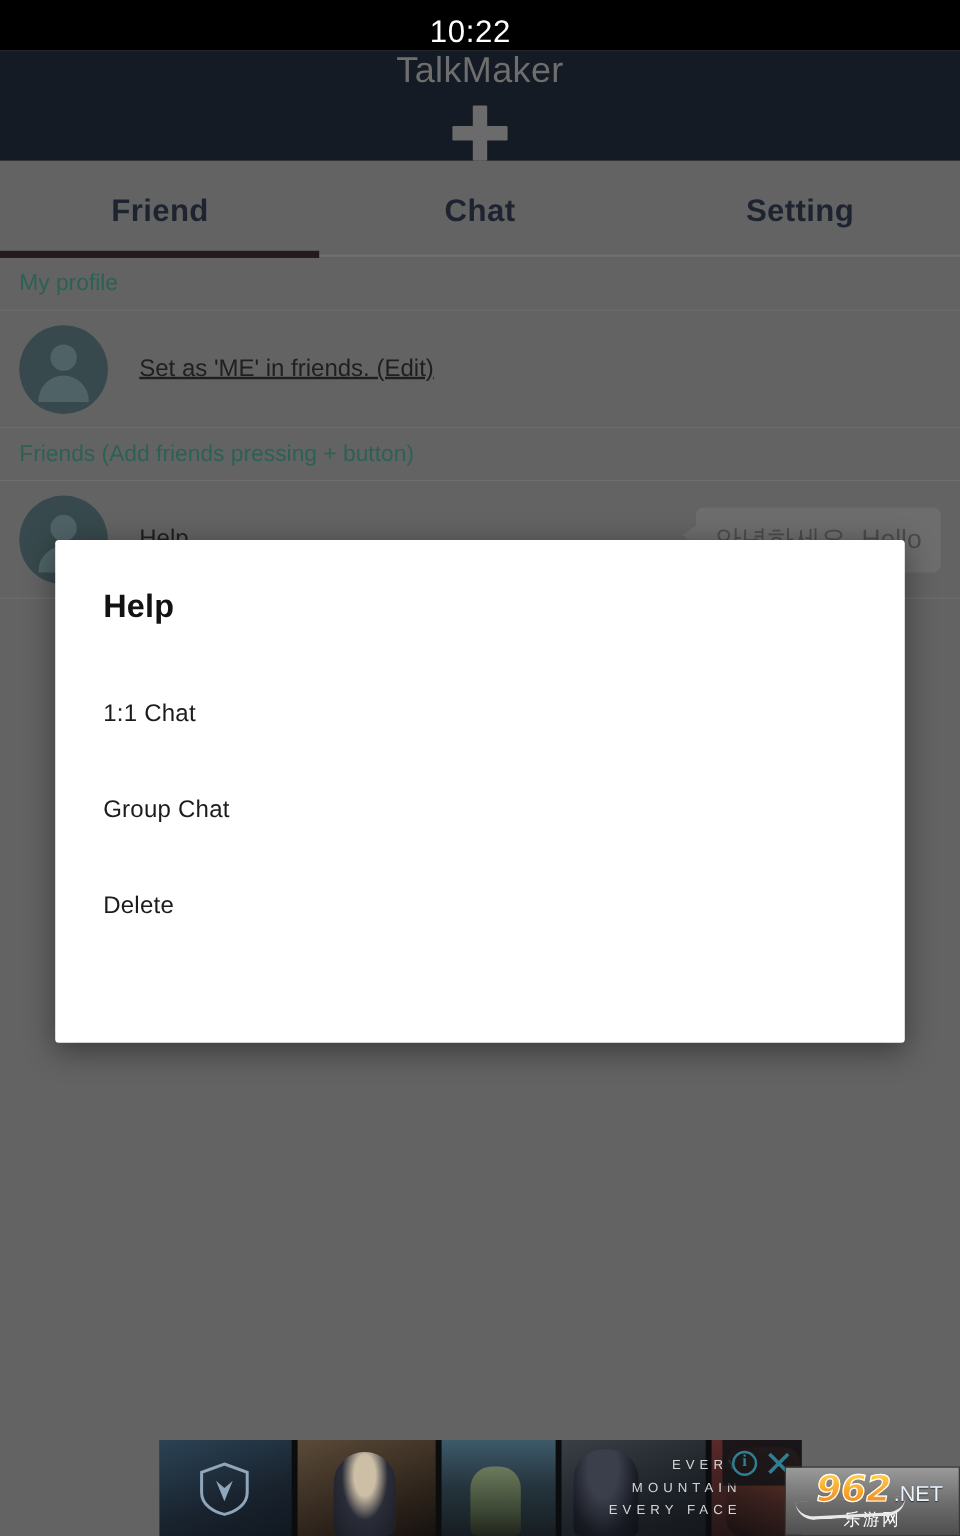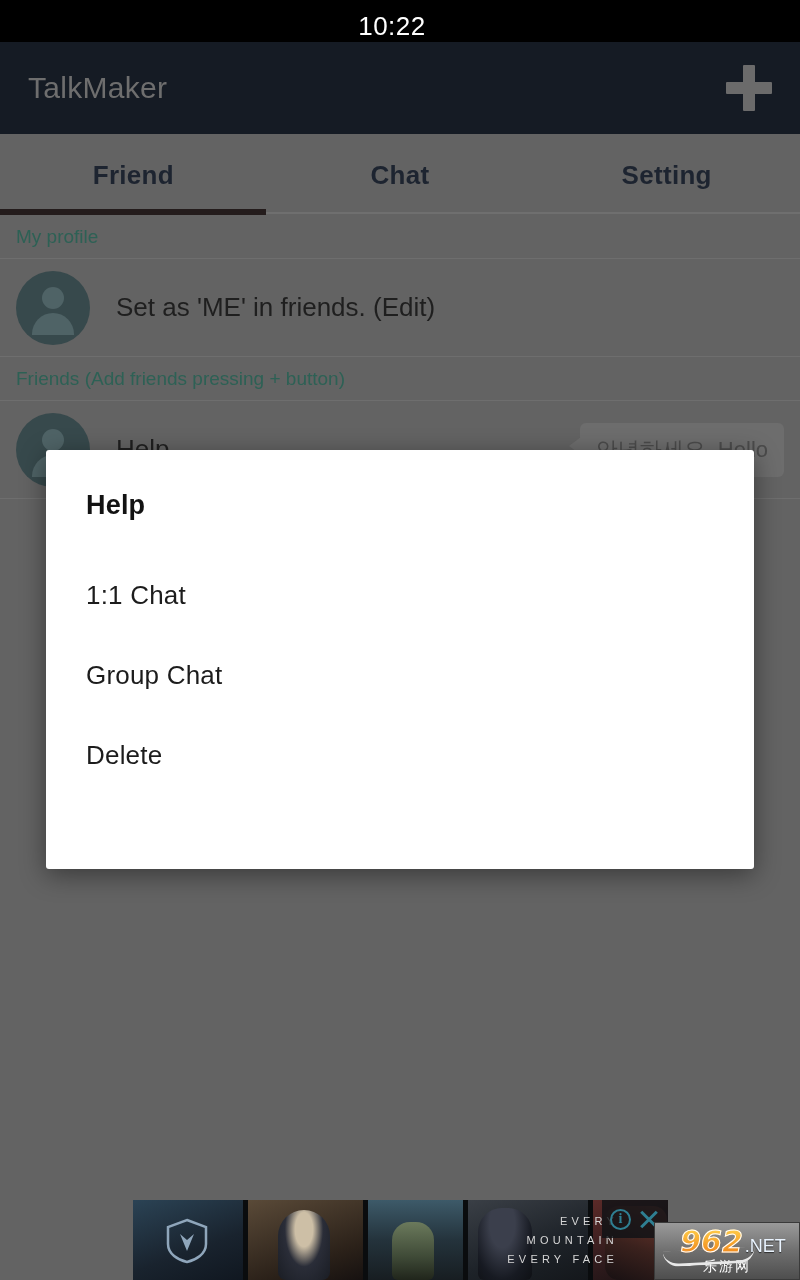--- a/index.html
+++ b/index.html
@@ -19,20 +19,21 @@
   }
   .wifi-icon { width:30px; height:22px; position:relative; }
   .wifi-icon svg { display:block; }
   .clock { color:#fff; font-size:26px; letter-spacing:0.5px; font-family:"Liberation Sans",sans-serif; }
 
   
   .appbar {
     position:absolute; top:42px; left:0; width:800px; height:92px;
     background:#151b24; display:flex; align-items:center;
     padding:0 28px;
+    flex-direction:column;
   }
   .app-title { color:#6e6e6e; font-size:30px; letter-spacing:0.3px; }
   .appbar-spacer { flex:1; }
   .plus-icon { width:46px; height:46px; position:relative; }
   .plus-icon::before, .plus-icon::after {
     content:""; position:absolute; background:#6b6b6b; border-radius:1px;
   }
   .plus-icon::before { left:0; top:17px; width:46px; height:12px; }
   .plus-icon::after  { top:0; left:17px; width:12px; height:46px; }
 
@@ -79,21 +80,21 @@
   }
   .avatar .head {
     position:absolute; width:22px; height:22px; border-radius:50%;
     background:#4f6366; left:26px; top:16px;
   }
   .avatar .body {
     position:absolute; width:42px; height:22px; left:16px; top:42px;
     background:#4f6366; border-radius:21px 21px 0 0;
   }
   .row-label {
-    margin-left:26px; color:#1f1f1f; font-size:26px; white-space:nowrap;
+    margin-left:26px; color:#1f1f1f; font-size:20px; white-space:nowrap;text-decoration:underline;
   }
   .row-spacer { flex:1; }
   .bubble {
     position:relative; background:#6d6d6d; color:#4b4b4b;
     padding:12px 16px; font-size:22px; border-radius:6px; max-width:330px;
     white-space:nowrap;
   }
   .bubble::before {
     content:""; position:absolute; left:-11px; top:14px;
     border-top:9px solid transparent; border-bottom:9px solid transparent;
@@ -112,21 +113,21 @@
     background:#fff; border-radius:3px;
     box-shadow:0 6px 26px rgba(0,0,0,0.42);
     padding:40px 0 0 0;
   }
   .dialog-title {
     padding-left:40px; font-size:27px; font-weight:bold; color:#121212;
     letter-spacing:0.2px; margin-bottom:34px;
   }
   .dialog-item {
     padding-left:40px; height:80px; display:flex; align-items:center;
-    font-size:26px; color:#1c1c1c; letter-spacing:0.2px;
+    font-size:20px; color:#1c1c1c; letter-spacing:0.2px;
   }
 
   
   .ad {
     position:absolute; left:133px; top:1200px; width:535px; height:80px;
     background:#121418; overflow:hidden; display:flex;
   }
   .ad-panel { height:80px; position:relative; flex:none; }
   .ad-p1 { width:110px; background:linear-gradient(160deg,#2b4355 0%,#19232e 60%,#101720 100%); }
   .ad-p2 { width:115px; background:linear-gradient(160deg,#5a4a38 0%,#2b2119 70%,#161110 100%); }

